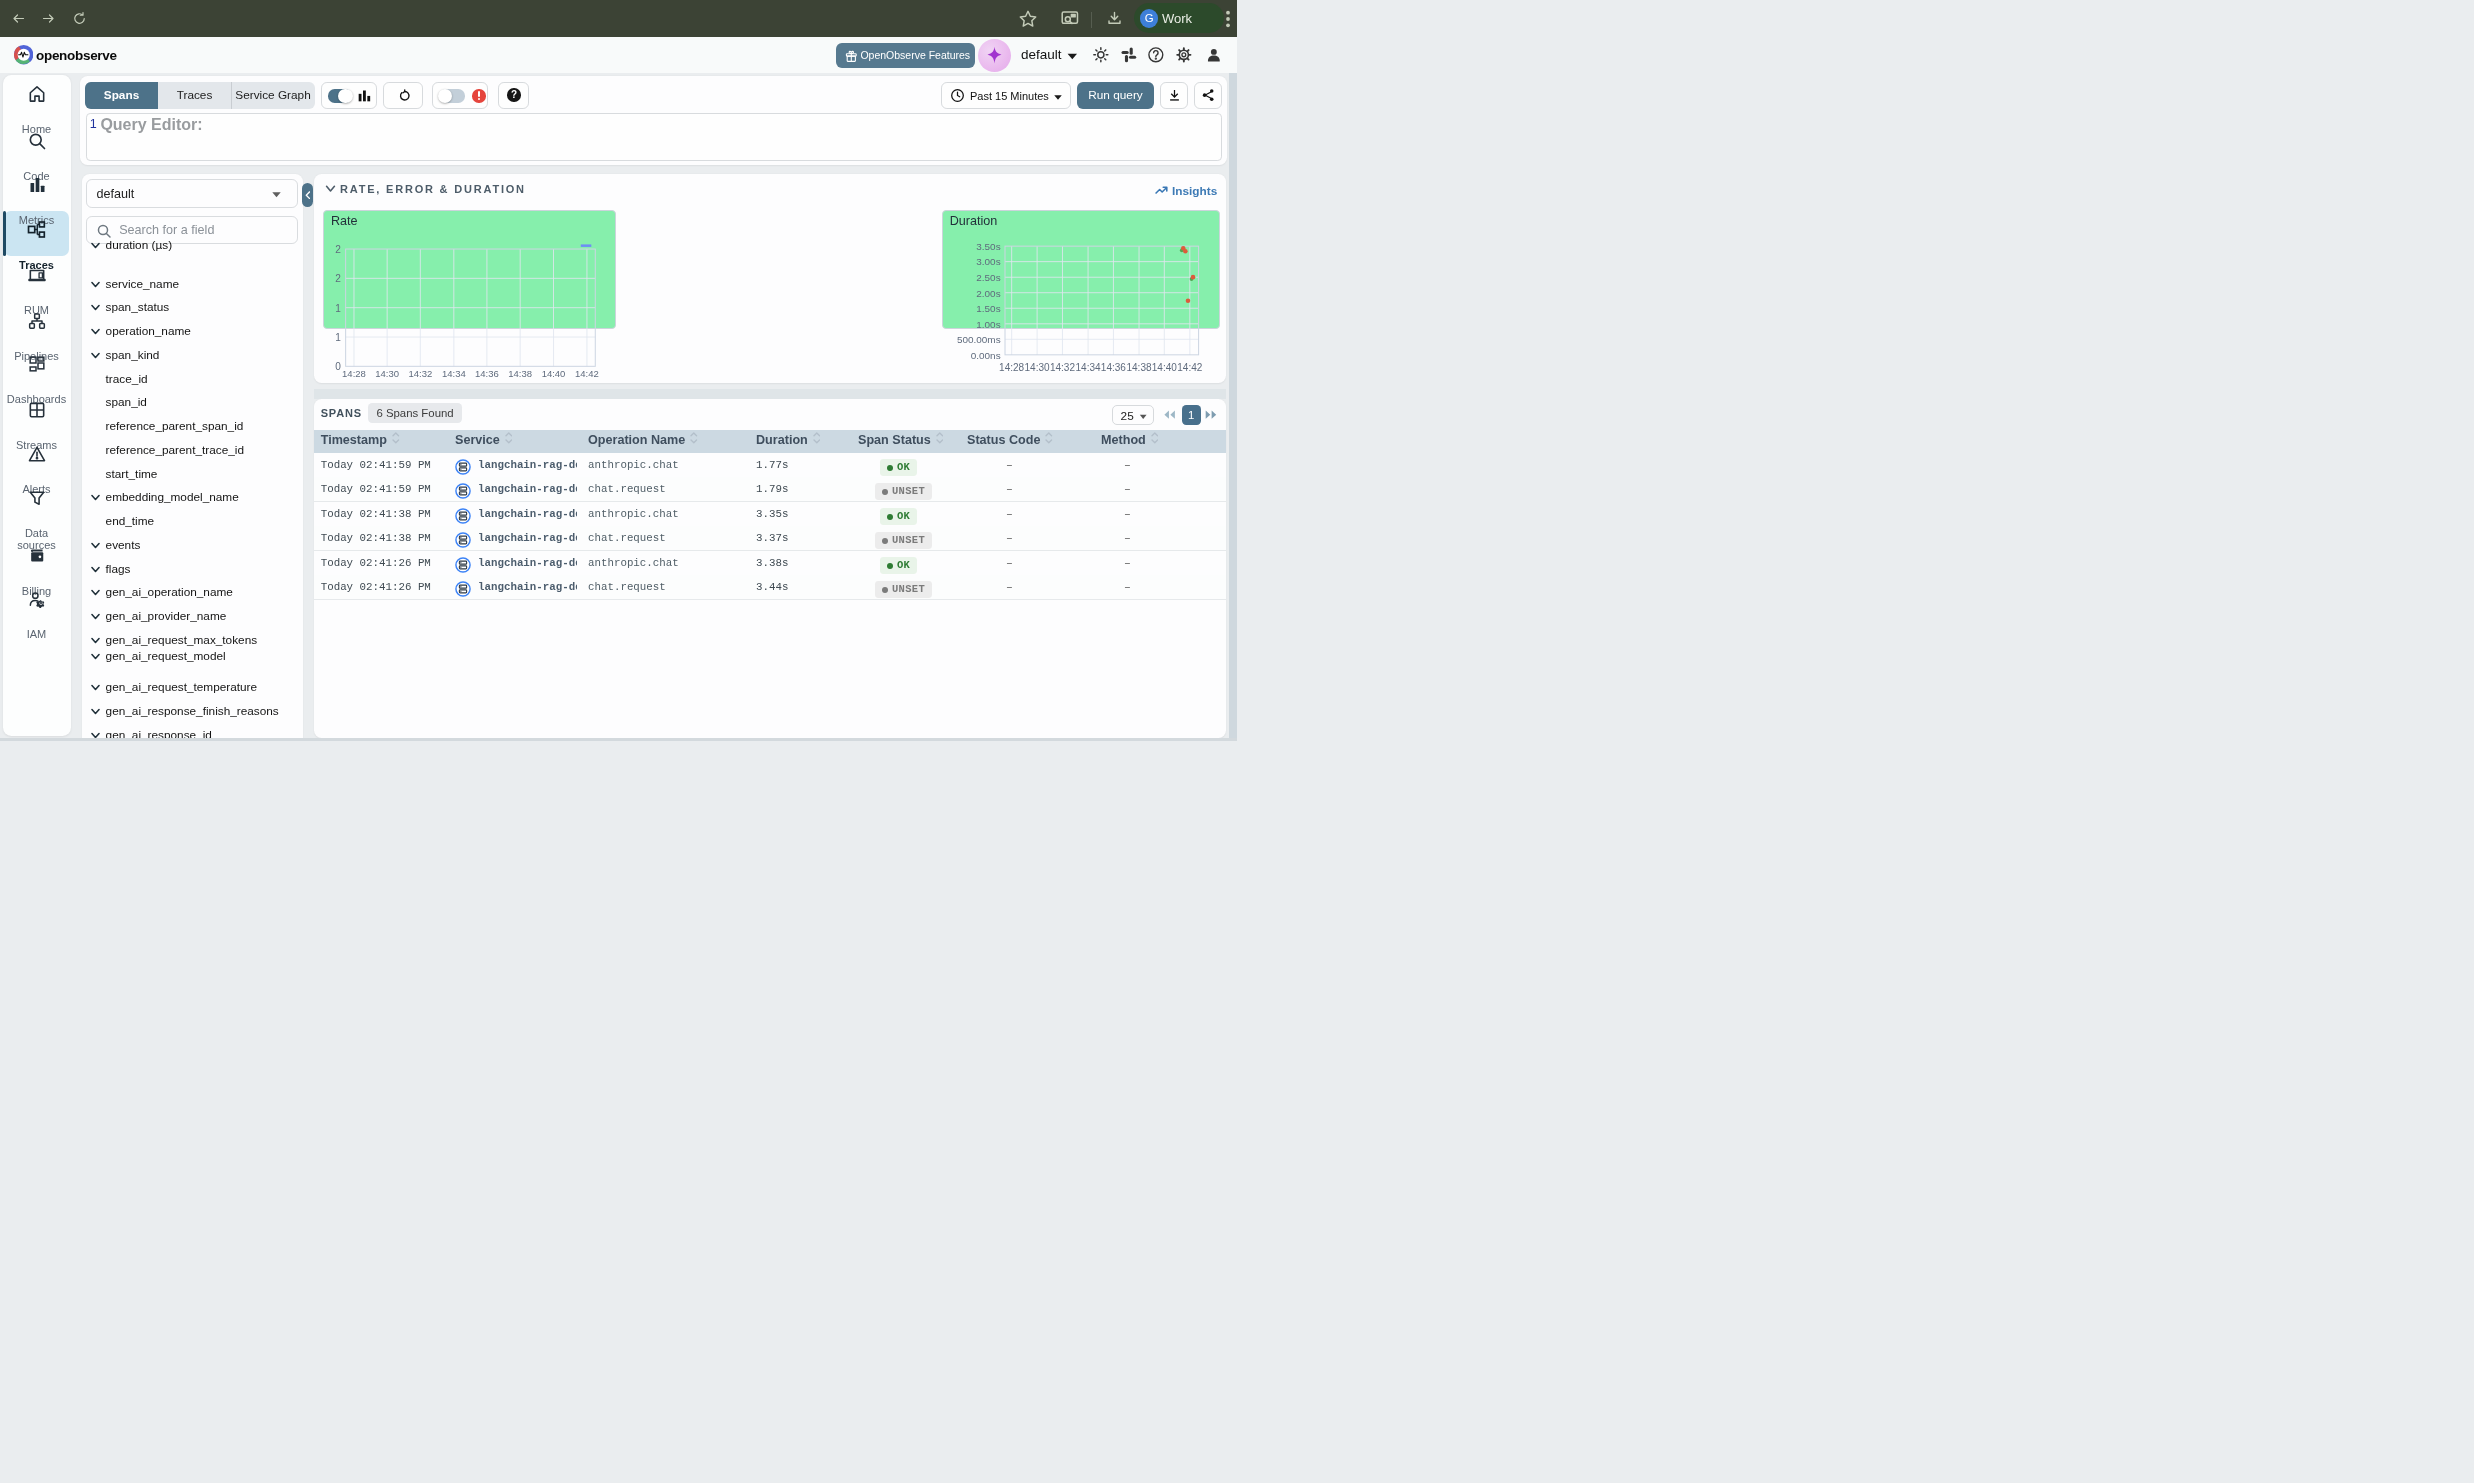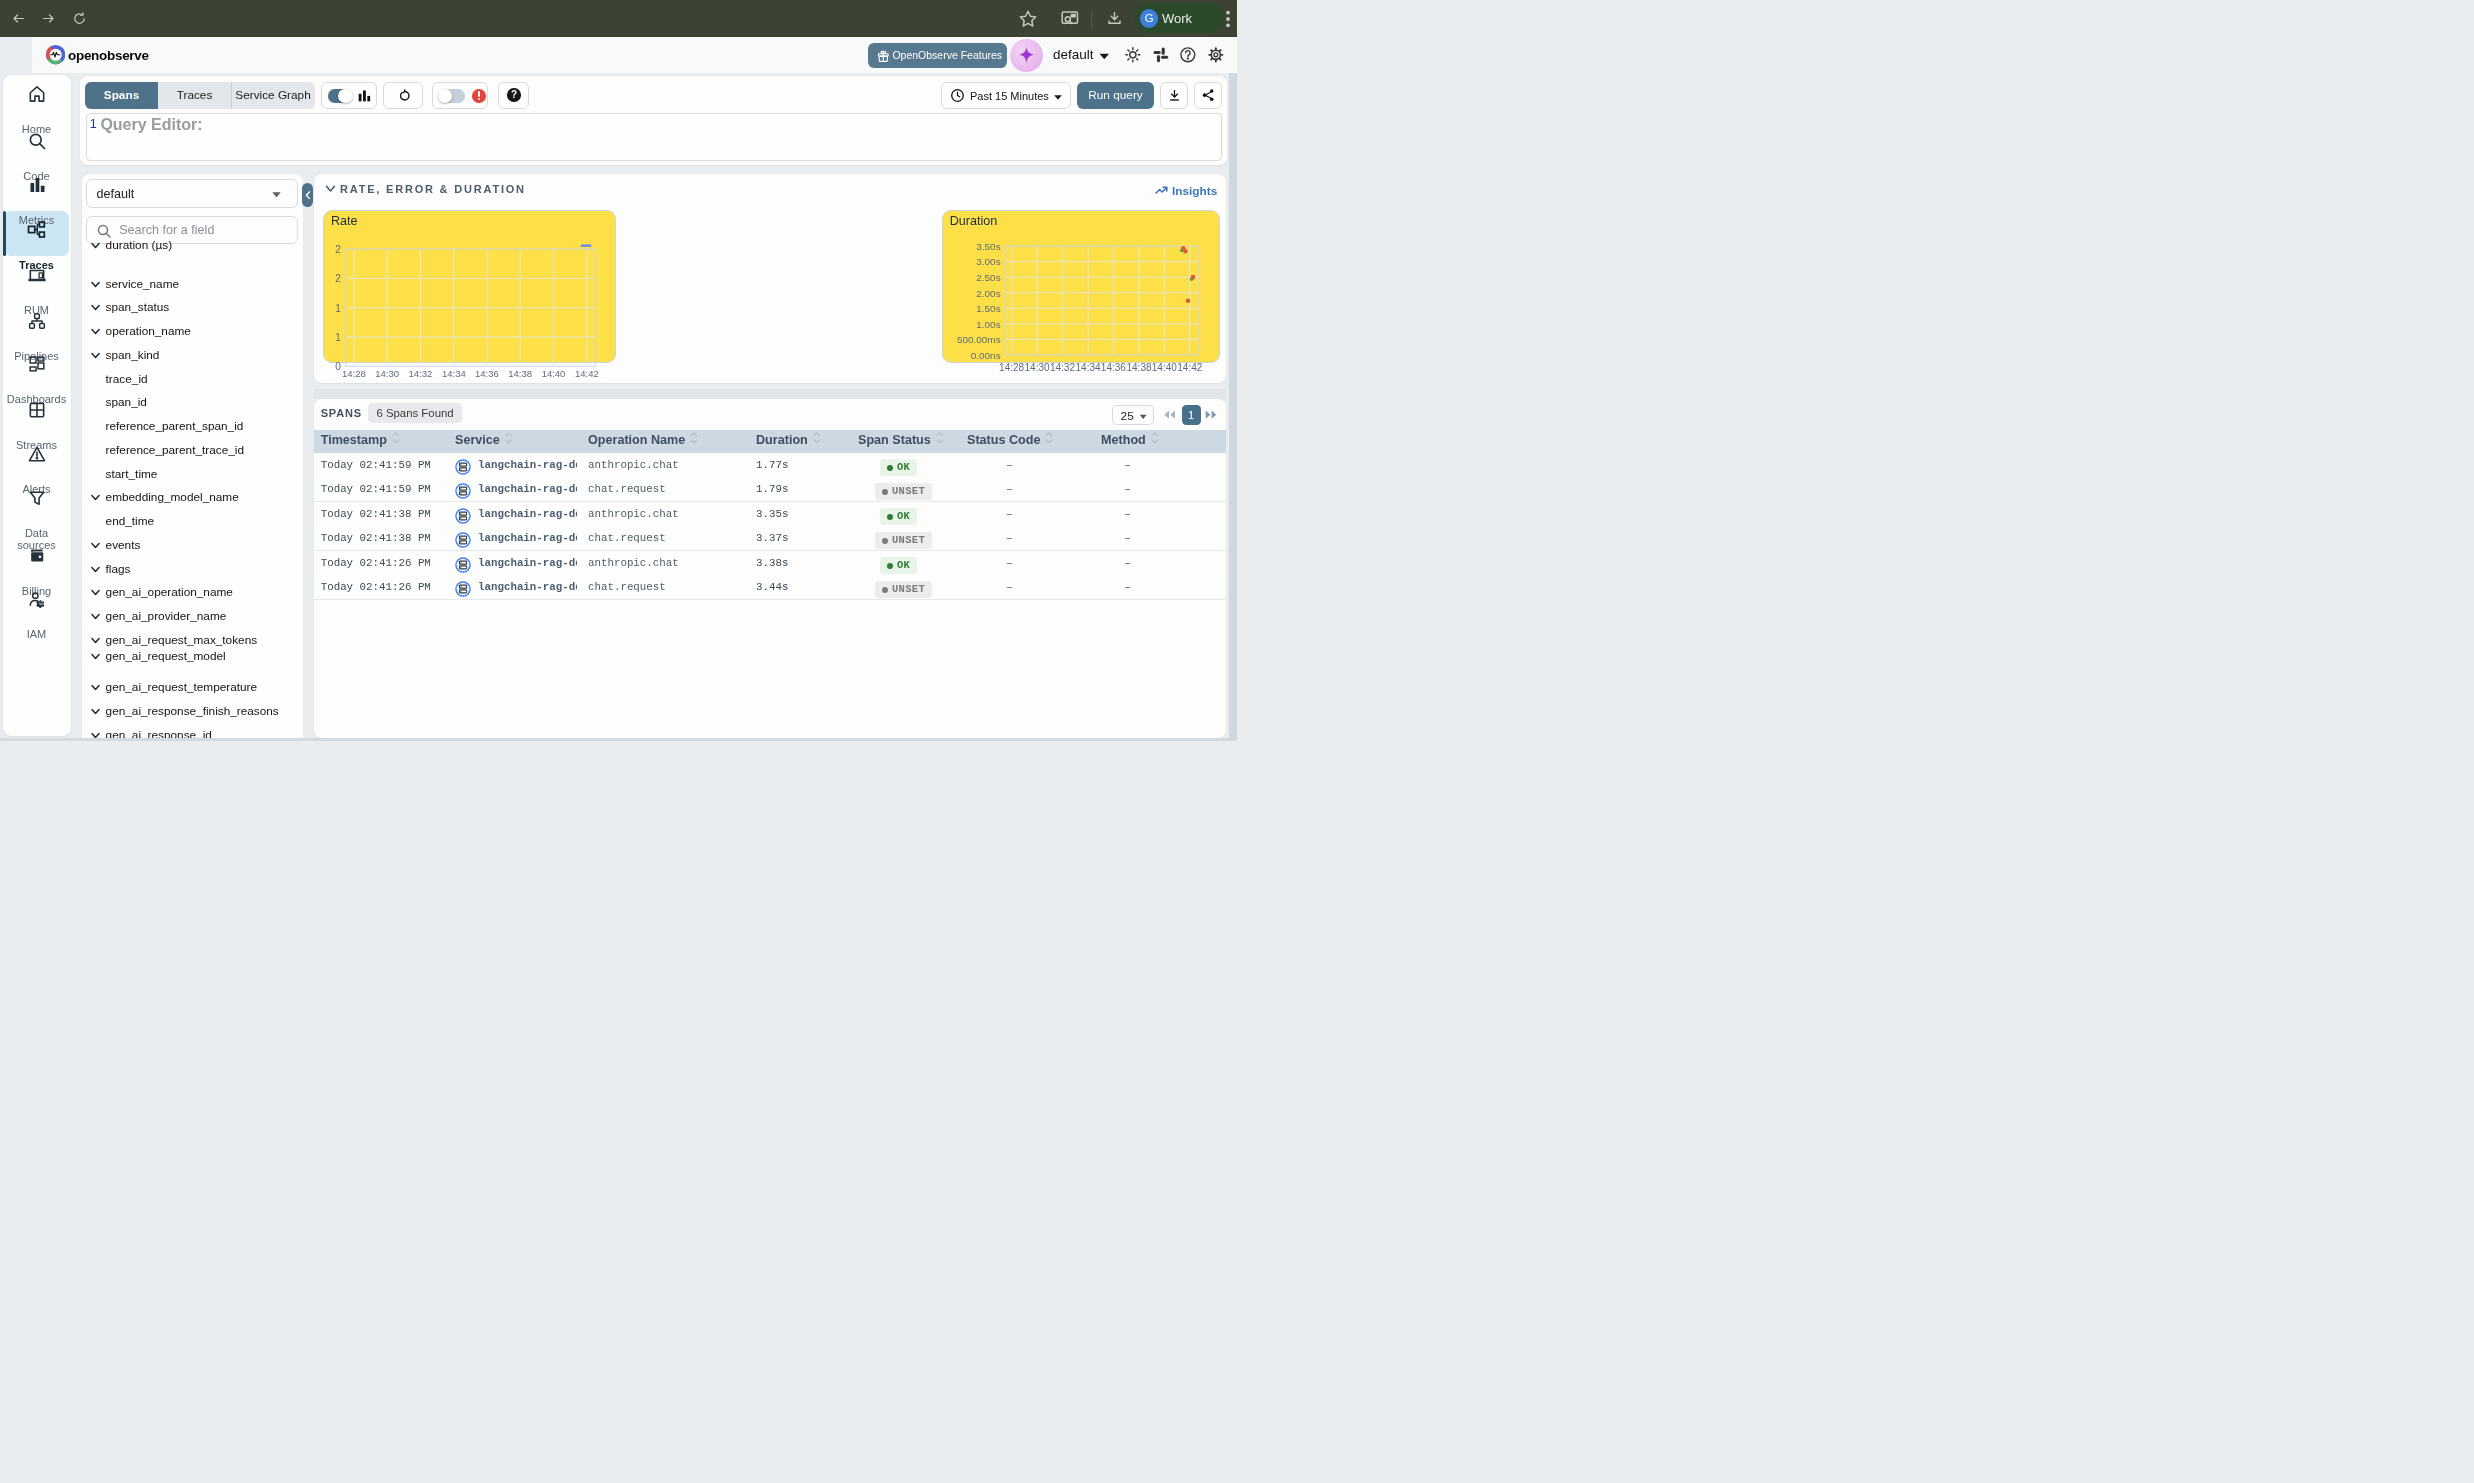--- a/index.html
+++ b/index.html
@@ -12,21 +12,21 @@
 .nav-ic { position:absolute; top:11px; width:15px; height:15px; }
 #urlpill { position:absolute; left:103px; top:4.2px; width:941px; height:29.5px; background:#4d5446; border-radius:15px; }
 #tunecirc { position:absolute; left:3.4px; top:5.5px; width:18.5px; height:18.5px; background:#454c3e; border-radius:50%; }
 #urltext { position:absolute; left:30px; top:7.6px; font-size:12.2px; color:#c9d0c3; letter-spacing:0.1px; white-space:nowrap; }
 .chrome-right { position:absolute; top:5.9px; }
 #workchip { position:absolute; left:1134px; top:3.4px; width:90px; height:30px; background:#2c4a2b; border-radius:15px; }
 #workavatar { position:absolute; left:5.9px; top:5.9px; width:18.5px; height:18.5px; border-radius:50%; background:#3d7fd9; color:#fff; font-size:11.4px; text-align:center; line-height:18.5px; }
 #worktext { position:absolute; left:28px; top:7.6px; color:#e9ede5; font-size:13px; }
 
 
-#appheader { position:absolute; left:0; top:37px; width:1237px; height:36px; background:#f8fafa;margin-left:32px; }
+#appheader { position:absolute; left:0; top:37px; width:1237px; height:36px; background:#f8fafa; }
 #logotext { position:absolute; left:36px; top:11px; font-size:13.5px; font-weight:bold; color:#0a0a0a; letter-spacing:-0.3px; }
 #featbtn { position:absolute; left:836px; top:5.9px; width:139px; height:25px; background:#56798f; border-radius:5.9px; color:#fff; font-size:10.5px; line-height:25px; white-space:nowrap; }
 #aicirc { position:absolute; left:978px; top:1.7px; width:33px; height:33px; border-radius:50%; background:radial-gradient(circle at 35% 35%, #f0d4f4, #eab9ee 60%, #e3a8ea); }
 #defaultsel { position:absolute; left:1021px; top:10px; font-size:13.5px; color:#111; }
 .hdr-ic { position:absolute; top:9.3px; width:17.7px; height:17.7px; }
 
 
 #sidebar { position:absolute; left:2.5px; top:75px; width:68px; height:661px; background:#fdfefe; border-radius:8.4px; box-shadow:0 0.8px 2.5px rgba(0,0,0,0.07); }
 .sb-item { position:absolute; left:0; width:68px; text-align:center; color:#30404a; }
 .sb-item svg { display:block; margin:0 auto; }
@@ -66,21 +66,21 @@
 #fsearch { position:absolute; left:4.2px; top:42px; width:212px; height:28px; border:0.8px solid #d9dcdf; border-radius:5.9px; }
 #fsearchtext { position:absolute; left:32px; top:5.9px; font-size:12.6px; color:#8b9198; }
 .frow { position:absolute; left:0; width:221px; height:23.6px; }
 .frow .chev { position:absolute; left:8.4px; top:5.9px; }
 .frow .ftext { position:absolute; left:23.6px; top:4.2px; font-size:11.8px; color:#141414; }
 #collapsepill { position:absolute; left:302px; top:183px; width:11px; height:23.6px; background:#4d7289; border-radius:5.9px; }
 
 
 #redhdr { position:absolute; left:10px; top:10px; font-size:11px; font-weight:bold; letter-spacing:1.8px; color:#4d5c69; }
 #insights { position:absolute; left:1156px; top:9.3px; font-size:11.8px; font-weight:bold; color:#3d7ab5; }
-.chartpanel { position:absolute; top:36px; height:153px; border:0.8px solid #ccd4db; background:#fde047; border-radius:9px; }
+.chartpanel { position:absolute; top:36px; height:119px; border:0.8px solid #ccd4db; background:#86efac; border-radius:4px; }
 .ctitle { position:absolute; left:6.7px; top:2.5px; font-size:12.6px; color:#23303a; }
 
 
 #spanshdr { position:absolute; left:6.7px; top:8.4px; font-size:11px; font-weight:bold; letter-spacing:0.8px; color:#42515d; }
 #foundchip { position:absolute; left:54px; top:4.2px; height:20px; background:#e7e9ec; border-radius:4.2px; font-size:11.4px; color:#3c3c3c; line-height:20px; padding:0 8.4px; }
 #pagesize { position:absolute; left:798px; top:5.9px; width:42px; height:20px; border:0.8px solid #d7dadd; border-radius:5px; font-size:11.8px; color:#222; line-height:20px; padding-left:7.6px; }
 #pageone { position:absolute; left:868px; top:5.9px; width:18.5px; height:20px; background:#48708c; border-radius:4.2px; color:#fff; font-size:11.4px; text-align:center; line-height:20px; }
 #thead { position:absolute; left:0; top:31px; width:912px; height:23px; background:#ccd9e2; }
 .th { position:absolute; top:2.1px; font-size:12.6px; font-weight:bold; color:#3f4e5e; }
 .trow { position:absolute; left:0; width:912px; height:24.5px; border-bottom:0.8px solid #e6e9eb; font-family:"Liberation Mono", monospace; }

